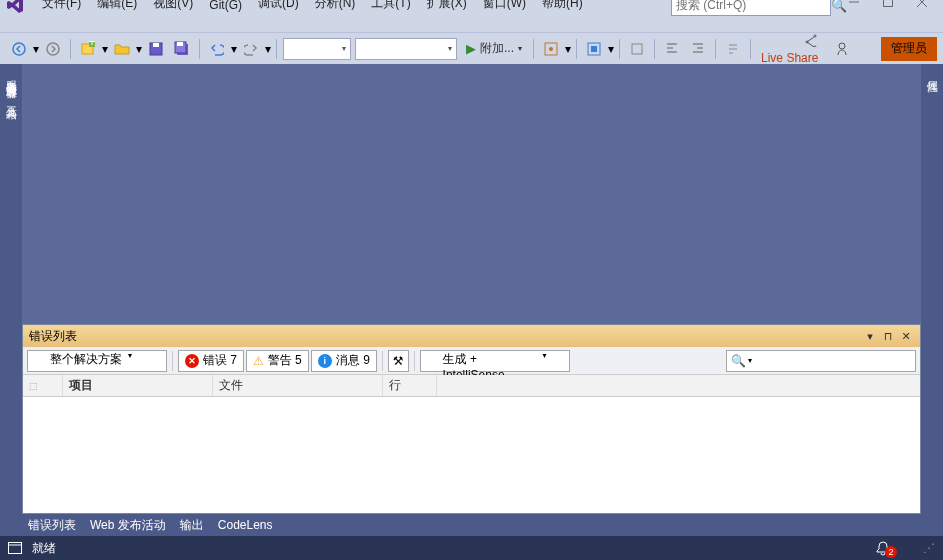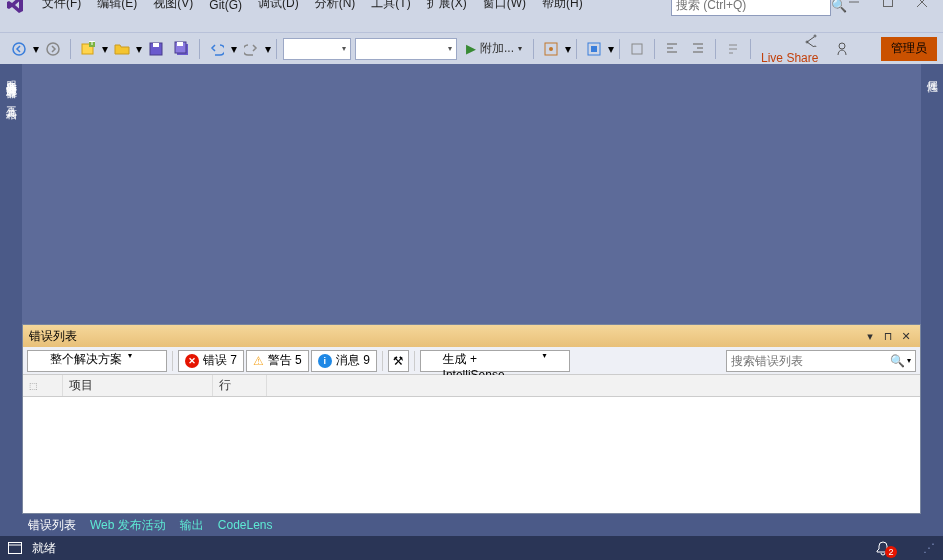--- a/index.html
+++ b/index.html
@@ -37,26 +37,26 @@
 .pt-combo { height: 22px; border: 1px solid #a6a6a6; background: #fff; display: flex; align-items: flex-start; padding: 0 22px; }
 .pt-combo .dd { margin-left: 6px; font-size: 8px; }
 .pt-btn { height: 22px; border: 1px solid #a6a6a6; background: #fff; display: flex; align-items: center; padding: 0 6px; gap: 4px; }
 .pt-sep { width: 1px; height: 20px; background: #ccc; margin: 0 3px; }
 .pt-search { margin-left: auto; height: 22px; border: 1px solid #a6a6a6; background: #fff; display: flex; align-items: center; padding: 0 4px; width: 190px; }
 .pt-search input { border: none; outline: none; flex: 1; color: #888; background: transparent; }
 .grid-header { height: 22px; background: #f2f2f2; display: flex; border-bottom: 1px solid #ccc; }
 .gh { border-right: 1px solid #ddd; padding: 3px 6px; color: #333; display: flex; align-items: center; }
 .gh.code { width: 40px; }
 .gh.desc { flex: 1; }
-.gh.proj { width: 150px; }
+.gh.proj { width: 150px; font-weight: bold; }
 .gh.file { width: 170px; }
 .gh.line { width: 54px; }
 .grid-body { flex: 1; background: #fff; }
 .bottom-tabs { height: 22px; background: #4b5a88; display: flex; align-items: center; padding: 0 6px; gap: 14px; }
-.btab { color: #5eead4; font-size: 12px; cursor: default; }
+.btab { color: #ffffff; font-size: 12px; cursor: default; }
 .btab.active { color: #fff; }
 .statusbar { height: 24px; background: #2a3556; color: #fff; display: flex; align-items: center; padding: 0 8px; gap: 10px; }
 .statusbar .sp { flex: 1; }
 .noti { position: relative; display: flex; align-items: center; }
 .noti .badge { background: #e51400; color: #fff; border-radius: 7px; font-size: 9px; min-width: 12px; height: 12px; display: flex; align-items: center; justify-content: center; position: absolute; bottom: -2px; right: -6px; padding: 0 2px; }
 svg { display: block; }
 .circle-icon { width: 14px; height: 14px; border-radius: 50%; display: flex; align-items: center; justify-content: center; color: #fff; font-size: 9px; font-weight: bold; }
 </style>
 </head>
 <body>
@@ -262,30 +262,30 @@
         <div class="pt-sep"></div>
         <div class="pt-btn" style="padding:0 4px">
           <span>⚒</span>
         </div>
         <div class="pt-sep"></div>
         <div class="pt-combo" style="width:150px">
           <span>生成 + IntelliSense</span>
             <span class="dd">▾</span>
         </div>
         <div class="pt-search">
-          <input placeholder="搜索错误列表" style="">
           <span style="color:#555">🔍</span>
           <span style="font-size:8px;margin-left:2px">▾</span>
         </div>
       </div>
       <div class="grid-header">
         <div class="gh code">
             <span style="font-size:9px;color:#888">⬚</span>
           </div>
         <div class="gh proj">项目</div>
+        <div class="gh file">文件</div>
         <div class="gh line">行</div>
       </div>
       <div class="grid-body"></div>
     </div>
 
     <div class="bottom-tabs">
       <div class="btab active">错误列表</div>
       <div class="btab">Web 发布活动</div>
       <div class="btab">输出</div>
       <div class="btab">CodeLens</div>

